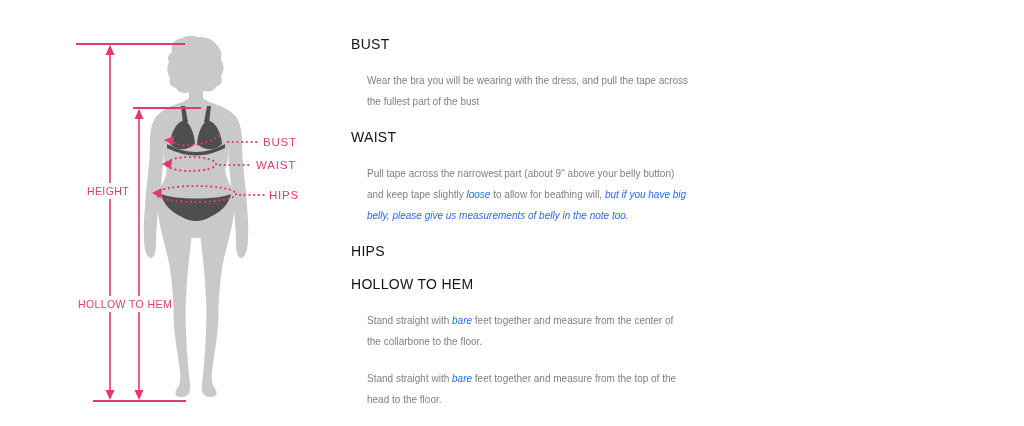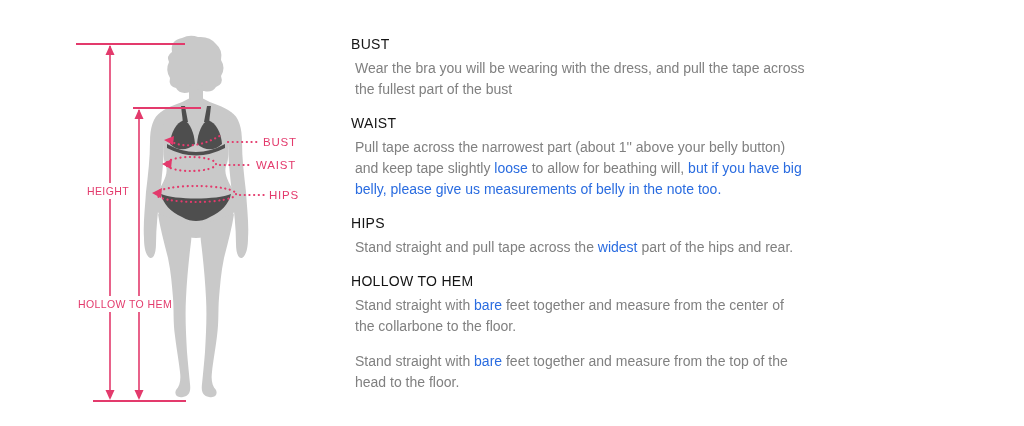--- a/index.html
+++ b/index.html
@@ -35,26 +35,26 @@
   }
   .sec { margin:0 0 14px 0; }
   .sec h3 {
     margin:0 0 3px 0;
     font-size:14px; line-height:19px;
     font-weight:400;
     color:#141414;
     letter-spacing:0.3px;
   }
   .sec p {
-    margin:4px;
-    font-size:14px; line-height:21px;
+    margin:16px;
+    font-size:10px; line-height:21px;
     color:#808080;
     white-space:pre-wrap;
   }
-  .seg-blue { color:#2a6ce0; }
+  .seg-blue { color:#2a6ce0;font-style:italic; }
 </style>
 </head>
 <body>
 
 <div class="canvas">
 
   <svg class="figure-svg" viewBox="55 18 250 400">
 
     <g>
       <path class="body-shape" d="M172,52 Q170,40 182,38 Q190,34 198,37 Q210,36 216,44 Q223,50 221,60 Q226,68 221,76 Q224,84 216,87 Q212,93 204,91 L190,92 Q180,95 176,88 Q168,86 170,78 Q165,70 169,62 Q166,56 172,52 Z"></path>
@@ -118,27 +118,26 @@
   </svg>
 
   <div class="content">
     <div class="sec">
       <h3>BUST</h3>
       <p><span>Wear the bra you will be wearing with the dress, and pull the tape across
 the fullest part of the bust</span></p>
     </div>
     <div class="sec">
       <h3>WAIST</h3>
-      <p><span>Pull tape across the narrowest part (about 1'' above your belly button)
+      <p><span>Pull tape across the narrowest part (about 9'' above your belly button)
 and keep tape slightly </span><span class="seg-blue">loose</span><span> to allow for beathing will, </span><span class="seg-blue">but if you have big
 belly, please give us measurements of belly in the note too.</span></p>
     </div>
     <div class="sec">
       <h3>HIPS</h3>
-      <p><span>Stand straight and pull tape across the </span><span class="seg-blue">widest</span><span> part of the hips and rear.</span></p>
     </div>
     <div class="sec">
       <h3>HOLLOW TO HEM</h3>
       <p><span>Stand straight with </span><span class="seg-blue">bare</span><span> feet together and measure from the center of
 the collarbone to the floor.</span></p>
     </div>
     <div class="sec">
       <p><span>Stand straight with </span><span class="seg-blue">bare</span><span> feet together and measure from the top of the
 head to the floor.</span></p>
     </div>

